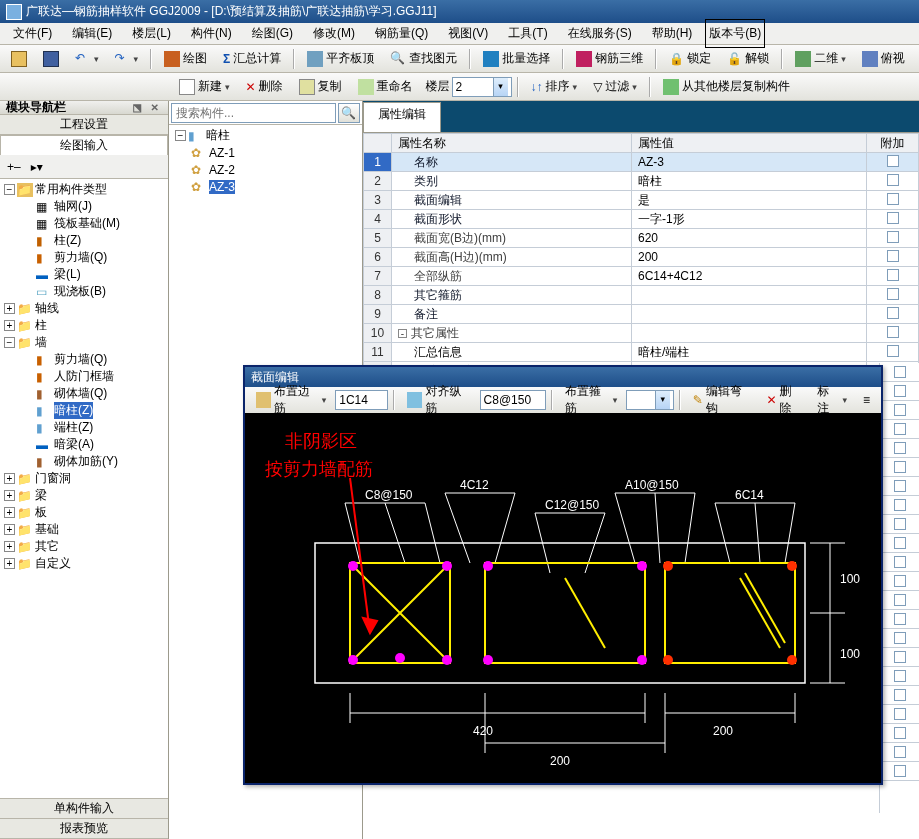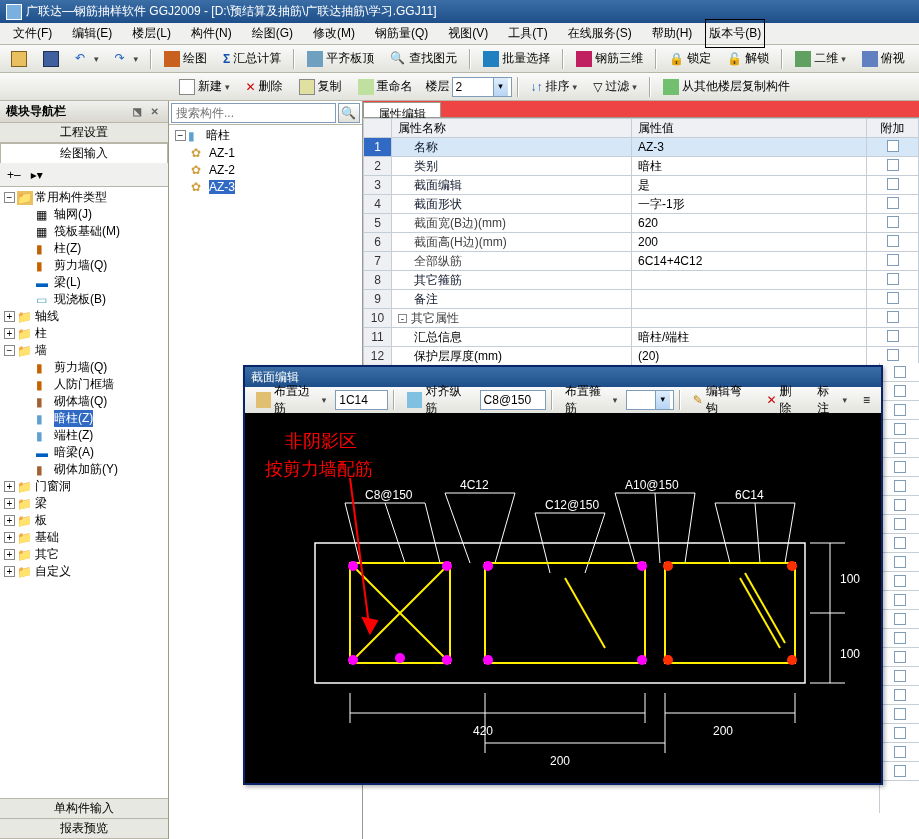--- a/index.html
+++ b/index.html
@@ -20,21 +20,21 @@
 .sep { width:2px; height:20px; border-left:1px solid #aaa; border-right:1px solid #fff; margin:0 3px; }
 .ticon { width:16px; height:16px; display:inline-block; }
 .dd-arrow { font-size:9px; color:#444; }
 .combo { height:20px; border:1px solid #7f9db9; background:#fff; display:flex; align-items:center; padding:0 3px; }
 .combo .val { flex:1; }
 .combo .arr { width:15px; height:18px; background:linear-gradient(#dfeefc,#b7d4f5); border-left:1px solid #7f9db9; text-align:center; line-height:16px; font-size:9px; }
 
 
 .main { display:flex; height: calc(839px - 23px - 22px - 28px - 28px); }
 .left-panel { width:169px; background:#f0f0ee; border-right:1px solid #9c9a8c; display:flex; flex-direction:column; }
-.panel-title { height:22px; background:linear-gradient(#f0f0ee,#d8d8d0); border-bottom:1px solid #b8b5a9; display:flex; align-items:center; padding:0 6px; font-weight:bold; }
+.panel-title { height:14px; background:linear-gradient(#f0f0ee,#d8d8d0); border-bottom:1px solid #b8b5a9; display:flex; align-items:center; padding:0 6px; font-weight:bold; }
 .panel-title .ctl { margin-left:auto; font-size:10px; letter-spacing:3px; color:#666; }
 .tab-h { height:20px; border-bottom:1px solid #b8b5a9; display:flex; align-items:center; justify-content:center; background:#e8e8e2; cursor:default; }
 .tab-h.active { background:#fff; border:1px solid #b8b5a9; border-bottom:none; }
 
 .tree-tb { height:24px; background:#f0f0ee; border-bottom:1px solid #b8b5a9; display:flex; align-items:center; padding:0 4px; gap:4px; }
 .tree { flex:1; background:#fff; overflow:auto; padding:2px 0; }
 .tn { display:flex; align-items:center; height:17px; padding-left:4px; gap:2px; cursor:default; white-space:nowrap; }
 .tn .pm { width:11px; height:11px; border:1px solid #888; text-align:center; line-height:9px; font-size:10px; background:#fff; }
 .tn .ic { width:16px; height:14px; }
 .tn .lbl {  }
@@ -46,21 +46,21 @@
 
 
 .mid-panel { width:194px; background:#fff; border-right:1px solid #9c9a8c; display:flex; flex-direction:column; }
 .search-row { height:24px; display:flex; border-bottom:1px solid #b8b5a9; }
 .search-row input { flex:1; border:1px solid #7f9db9; padding:0 4px; height:20px; margin:2px; }
 .search-row .sbtn { width:22px; height:20px; margin:2px 2px 2px 0; border:1px solid #7f9db9; background:linear-gradient(#fff,#e0e0d8); text-align:center; line-height:18px; }
 .mid-tree { flex:1; background:#fff; overflow:auto; padding:2px; }
 
 
 .right-panel { flex:1; display:flex; flex-direction:column; background:#fff; position:relative; }
-.rtab-row { height:17px; background:#ef4444; border-bottom:1px solid #9c9a8c; display:flex; }
+.rtab-row { height:32px; background:#0c4a6e; border-bottom:1px solid #9c9a8c; display:flex; }
 .rtab { padding:3px 14px; border:1px solid #9c9a8c; border-bottom:none; background:#fff; margin-right:2px; margin-top:1px; }
 
 .prop-grid { border-collapse:collapse; width:100%; }
 .prop-grid th, .prop-grid td { border:1px solid #c5cdd7; height:19px; padding:0 6px; text-align:left; vertical-align:middle; }
 .prop-grid th { background:#eef0f3; font-weight:normal; }
 .prop-grid .rownum { width:28px; text-align:center; background:#eef0f3; color:#333; }
 .prop-grid .blue { color:#0f172a; }
 .prop-grid .gray { color:#404040; }
 .prop-grid .chk { width:52px; text-align:center; }
 .prop-grid .sel td { background:#d6e7f7; }

